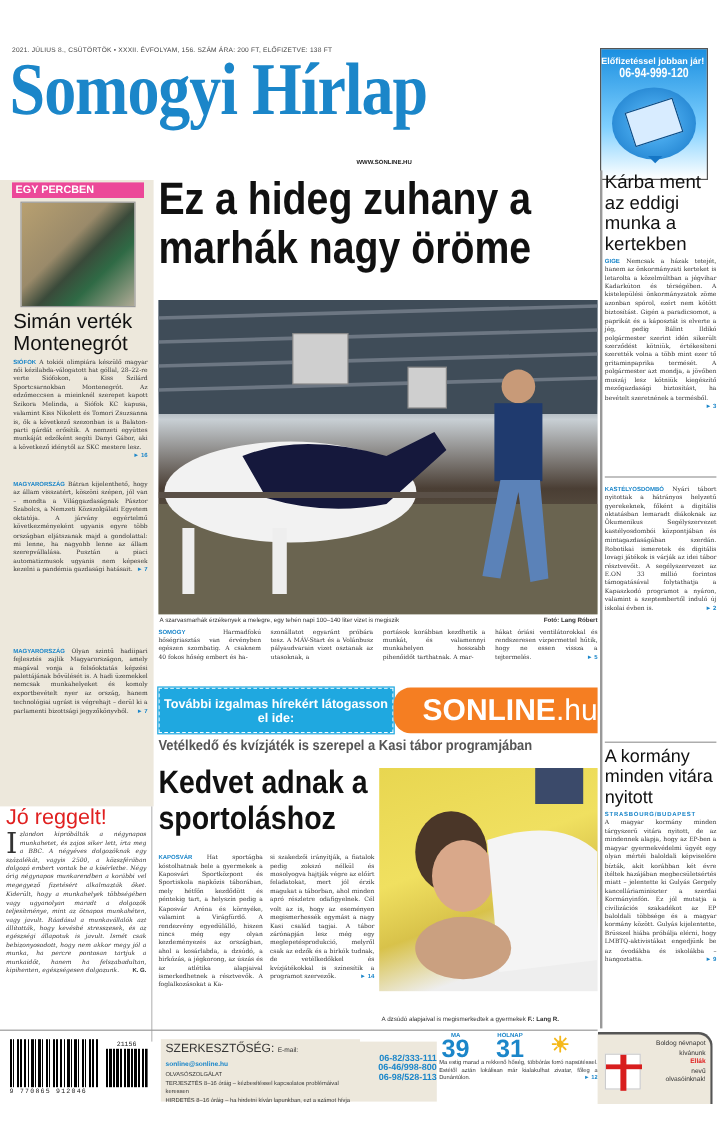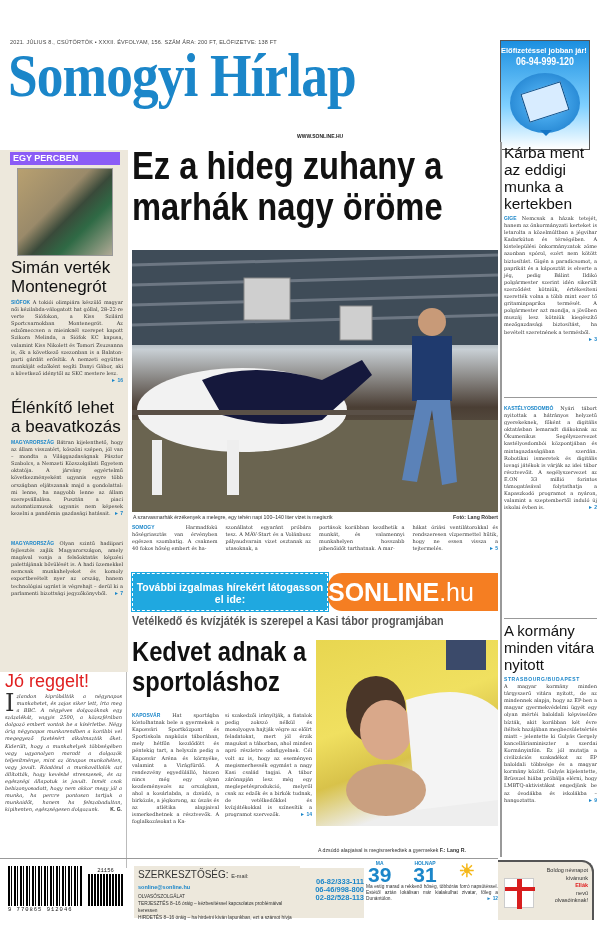--- a/index.html
+++ b/index.html
@@ -8,32 +8,32 @@
 .masthead-info{left:10px;top:39px;font-family:"Liberation Sans",sans-serif;font-size:5.5px;color:#444;letter-spacing:.2px}
 .logo{left:8px;top:44px;font-family:"Liberation Serif",serif;font-weight:bold;font-size:62px;color:#1b86c9;letter-spacing:-1px;line-height:1;transform:scaleX(.86);transform-origin:left top;white-space:nowrap}
 .web{left:297px;top:133px;font-family:"Liberation Sans",sans-serif;font-size:5px;font-weight:bold;color:#222}
 .promo{left:500px;top:40px;width:90px;height:110px;border:1px solid #555;background:linear-gradient(180deg,#1b8fe0,#7fd0ff 60%,#fff);}
 .promo-t1{font-family:"Liberation Sans",sans-serif;font-size:7.5px;color:#fff;font-weight:bold;text-align:left;margin-top:5px}
 .promo-t2{font-family:"Liberation Sans",sans-serif;font-size:11px;color:#fff;font-weight:bold;text-align:center;transform:scaleX(.8)}
 .bubble{width:70px;height:60px;border-radius:50%;background:radial-gradient(#5fc1ff,#1576c6);margin:6px auto 0;position:relative}
 .bubble::after{content:"";position:absolute;left:30px;bottom:-9px;border:6px solid transparent;border-top-color:#1576c6}
 .paperi{position:absolute;left:14px;top:14px;width:42px;height:30px;background:#d8ecff;transform:rotate(-18deg);border:1px solid #0a4d87}
 .leftcol{left:0;top:150px;width:128px;height:522px;background:#ede8dc}
-.tag{left:10px;top:152px;width:110px;height:13px;background:#8b5cf6;color:#fff;font-family:"Liberation Sans",sans-serif;font-weight:bold;font-size:9px;padding-left:3px;line-height:13px}
+.tag{left:10px;top:152px;width:110px;height:13px;background:#ec4899;color:#fff;font-family:"Liberation Sans",sans-serif;font-weight:bold;font-size:9px;padding-left:3px;line-height:13px}
 .ph1{left:17px;top:168px;width:96px;height:88px;background:linear-gradient(135deg,#b8a070,#9a8a6a 40%,#3a4a3a 55%,#2f6a45 70%,#b0aa96);border:1px solid #999}
 .h-sans{font-family:"Liberation Sans",sans-serif;color:#111;line-height:1.05}
 .body-txt{font-family:"DejaVu Serif",serif;font-size:5px;line-height:7.1px;color:#333;text-align:justify}
 .kicker{font-family:"Liberation Sans",sans-serif;font-weight:bold;color:#1b86c9}
 .ref{color:#1b86c9;font-family:"Liberation Sans",sans-serif;font-weight:bold;float:right}
 .jo{left:5px;top:672px;width:122px;height:196px;border-right:1px solid #bbb}
 .main-h{left:132px;top:146px;width:366px;font-family:"Liberation Sans",sans-serif;font-weight:bold;font-size:38px;line-height:41px;color:#111;transform:scaleX(.86);transform-origin:left top;white-space:nowrap}
 .cowph{left:132px;top:250px;width:366px;height:262px;background:linear-gradient(180deg,#5a6a78 0%,#7b8590 30%,#c8cfd4 38%,#4a3e34 60%,#8a8a70 100%);overflow:hidden}
 .caption{font-family:"Liberation Sans",sans-serif;font-size:5.2px;color:#333}
 .banner-l{left:132px;top:573px;width:196px;height:38px;background:#1fa8e0;border:1px dashed #fff;outline:1px solid #1fa8e0;text-align:center;color:#fff;font-family:"Liberation Sans",sans-serif;font-weight:bold;font-size:10.5px;line-height:12px;padding-top:7px}
-.banner-r{left:328px;top:573px;width:170px;height:38px;background:#f57e22;border-radius:14px 0 0 14px;color:#fff;font-family:"Liberation Sans",sans-serif;font-weight:bold;font-size:25px;line-height:38px;text-align:left}
+.banner-r{left:328px;top:573px;width:170px;height:38px;background:#f57e22;border-radius:14px 0 0 14px;color:#fff;font-family:"Liberation Sans",sans-serif;font-weight:bold;font-size:25px;line-height:38px;text-align:right}
 .sub{left:132px;top:614px;font-family:"Liberation Sans",sans-serif;font-weight:bold;font-size:12px;color:#555;transform:scaleX(.9);transform-origin:left top;white-space:nowrap}
 .kedv{left:132px;top:637px;font-family:"Liberation Sans",sans-serif;font-weight:bold;font-size:27px;line-height:30px;color:#111;transform:scaleX(.88);transform-origin:left top;white-space:nowrap}
 .kidph{left:316px;top:640px;width:182px;height:186px;background:linear-gradient(160deg,#e8d650,#f0e060 40%,#d8c24a 60%,#eee 80%);overflow:hidden}
 .rtitle{font-family:"Liberation Sans",sans-serif;color:#111}
 .footer-l{left:8px;top:866px;width:126px;height:50px}
 .szerk{left:134px;top:866px;width:166px;height:52px;background:#ede8dc;padding:3px 4px;font-family:"Liberation Sans",sans-serif}
 .weather{left:366px;top:860px;width:132px;height:62px}
 .nevnap{left:498px;top:860px;width:96px;height:60px;background:#ede8dc;border-radius:0 12px 0 0;border-top:2px solid #555;border-right:2px solid #555}
 .rule{background:#999}
 </style>
@@ -54,21 +54,20 @@
 <div class="abs leftcol"></div>
 <div class="abs tag">EGY PERCBEN</div>
 <div class="abs ph1"></div>
 
 <div class="abs" style="left:11px;top:258px;width:112px">
   <div class="h-sans" style="font-size:17px;line-height:19px">Simán verték Montenegrót</div>
   <div class="body-txt" style="margin-top:3px"><span class="kicker">SIÓFOK</span> <span>A tokiói olimpiára készülő magyar női kézilabda-válogatott hat góllal, 28–22-re verte Siófokon, a Kiss Szilárd Sportcsarnokban Montenegrót. Az edzőmeccsen a mieinknél szerepet kapott Szikora Melinda, a Siófok KC kapusa, valamint Kiss Nikolett és Tomori Zsuzsanna is, ők a következő szezonban is a Balaton-parti gárdát erősítik. A nemzeti együttes munkáját edzőként segíti Danyi Gábor, aki a következő idénytől az SKC mestere lesz.</span> <span class="ref">► 16</span></div>
 </div>
 
 <div class="abs" style="left:11px;top:398px;width:112px">
-  <div class="h-sans" style="font-size:17px;line-height:19px">Élénkítő lehet a beavatkozás</div>
   <div class="body-txt" style="margin-top:3px"><span class="kicker">MAGYARORSZÁG</span> <span>Bátran kijelenthető, hogy az állam visszatért, köszöni szépen, jól van – mondta a Világgazdaságnak Pásztor Szabolcs, a Nemzeti Közszolgálati Egyetem oktatója. A járvány egyértelmű következményeként ugyanis egyre több országban eljátszanak majd a gondolattal: mi lenne, ha nagyobb lenne az állam szerepvállalása. Pusztán a piaci automatizmusok ugyanis nem képesek kezelni a pandémia gazdasági hatásait.</span> <span class="ref">► 7</span></div>
 </div>
 
 <div class="abs" style="left:11px;top:537px;width:112px">
   <div class="body-txt" style="margin-top:3px"><span class="kicker">MAGYARORSZÁG</span> <span>Olyan szintű hadiipari fejlesztés zajlik Magyarországon, amely magával vonja a felsőoktatás képzési palettájának bővülését is. A hadi üzemekkel nemcsak munkahelyeket és komoly exportbevételt nyer az ország, hanem technológiai ugrást is végrehajt – derül ki a parlamenti bizottsági jegyzőkönyvből.</span> <span class="ref">► 7</span></div>
 </div>
 
 <div class="abs jo">
   <div class="h-sans" style="font-size:18px;color:#e02020;margin-bottom:2px">Jó reggelt!</div>
   <div class="body-txt" style="font-style:italic;padding-right:4px"><span style="float:left;font-size:24px;line-height:20px;margin-right:2px;font-style:normal">I</span><span>zlandon kipróbálták a négynapos munkahetet, és zajos siker lett, írta meg a BBC. A négyéves dolgozóknak egy százalékát, vagyis 2500, a közszférában dolgozó embert vontak be a kísérletbe. Négy órig négynapos munkarendben a korábbi vel megegyező fizetésért alkalmazták őket. Kiderült, hogy a munkahelyek többségében vagy ugyanolyan maradt a dolgozók teljesítménye, mint az ötnapos munkahéten, vagy javult. Ráadásul a munkavállalók azt állították, hogy kevésbé stresszesek, és az egészségi állapotuk is javult. Ismét csak bebizonyosodott, hogy nem akkor megy jól a munka, ha percre pontosan tartjuk a munkaidőt, hanem ha felszabadultan, kipihenten, egészségesen dolgozunk.</span> <b style="float:right;font-style:normal;font-family:'Liberation Sans',sans-serif">K. G.</b></div>
@@ -157,21 +156,21 @@
   <div style="font-size:10px;color:#333"><span>SZERKESZTŐSÉG:</span> <span style="font-size:5.5px">E-mail:</span> <span style="font-size:5.5px;color:#1b86c9;font-weight:bold">sonline@sonline.hu</span></div>
   <div style="font-size:4.8px;line-height:7px;color:#333;margin-top:2px">
     <div><span>OLVASÓSZOLGÁLAT</span></div>
     <div><span>TERJESZTÉS</span> <span>8–16 óráig – kézbesítéssel kapcsolatos problémáival keressen</span></div>
     <div><span>HIRDETÉS</span> <span>8–16 óráig – ha hirdetni kíván lapunkban, ezt a számot hívja</span></div>
   </div>
 </div>
 <div class="abs" style="left:300px;top:868px;width:64px;background:#ede8dc;height:50px;padding-top:10px;font-family:'Liberation Sans',sans-serif;font-weight:bold;font-size:7.5px;color:#1b86c9;line-height:8px;text-align:right">
   <div>06-82/333-111</div>
   <div>06-46/998-800</div>
-  <div>02-82/528-113</div>
+  <div>06-98/528-113</div>
 </div>
 <div class="abs weather">
   <div style="display:flex;gap:22px;font-family:'Liberation Sans',sans-serif;font-weight:bold;color:#1b86c9;text-align:center;padding-left:2px">
     <div>
         <div style="font-size:5px">MA</div>
         <div style="font-size:21px;line-height:18px">39</div>
       </div>
     <div>
         <div style="font-size:5px">HOLNAP</div>
         <div style="font-size:21px;line-height:18px">31</div>

